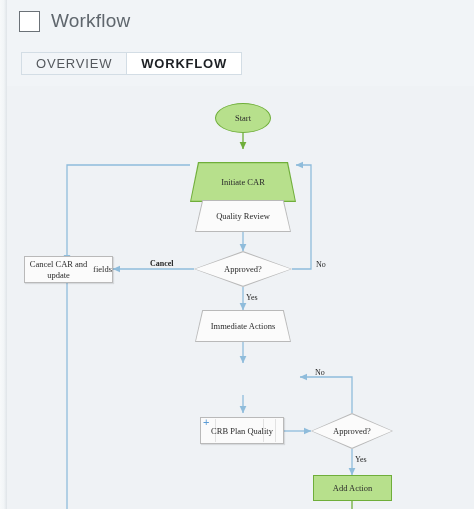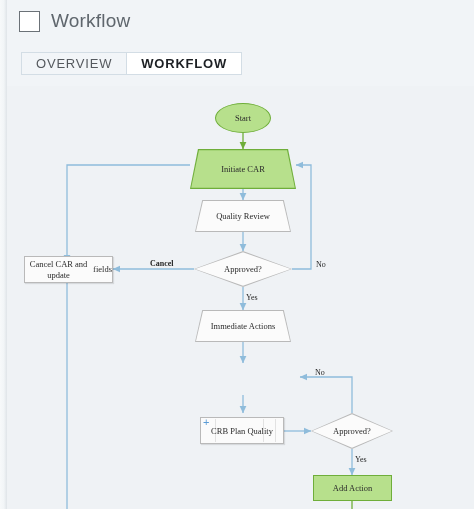--- a/index.html
+++ b/index.html
@@ -263,21 +263,21 @@
     </svg>
 
     <div class="edge-label" style="left:309px; top:174px;">No</div>
     <div class="edge-label" style="left:239px; top:207px;">Yes</div>
     <div class="edge-label bold" style="left:131px; top:173px;padding-left:12px;">Cancel</div>
     <div class="edge-label" style="left:308px; top:282px;">No</div>
     <div class="edge-label" style="left:348px; top:369px;">Yes</div>
 
     <div class="node n-ellipse" style="left:208px; top:17px; width:56px; height:30px;">Start</div>
 
-    <div class="trap-wrap" style="left:183px; top:63px; width:106px; height:40px;">
+    <div class="trap-wrap" style="left:183px; top:76px; width:106px; height:40px;">
       <div class="trap-fill trap-green"></div>
       <div class="trap-fill trap-green-in" style="top:1.2px;left:1.2px;right:1.2px;bottom:1.2px;"></div>
       <div class="trap-label">Initiate CAR</div>
     </div>
 
     <div class="trap-wrap" style="left:188px; top:114px; width:96px; height:32px;">
       <div class="trap-fill trap-white"></div>
       <div class="trap-fill trap-white-in" style="top:1px;left:1px;right:1px;bottom:1px;"></div>
       <div class="trap-label">Quality Review</div>
     </div>

